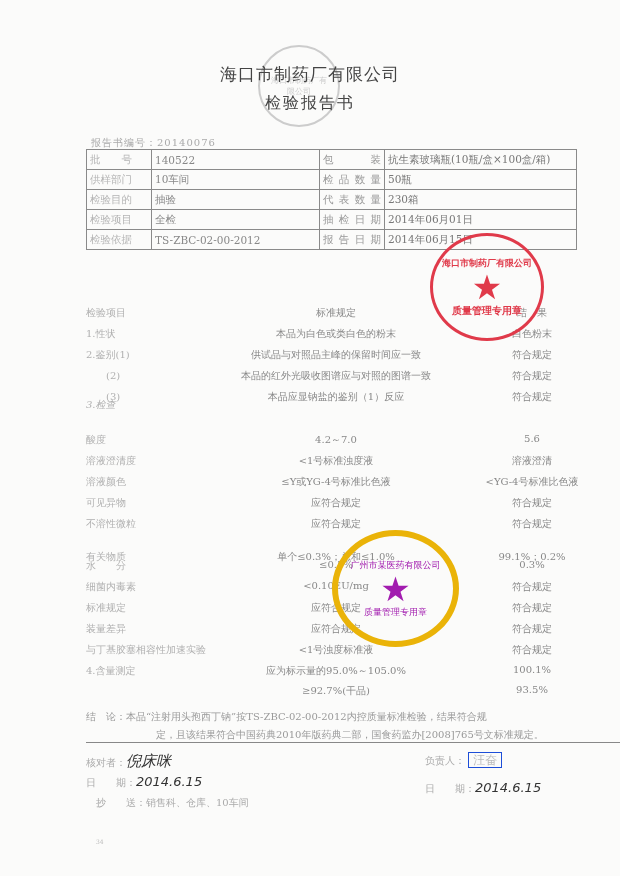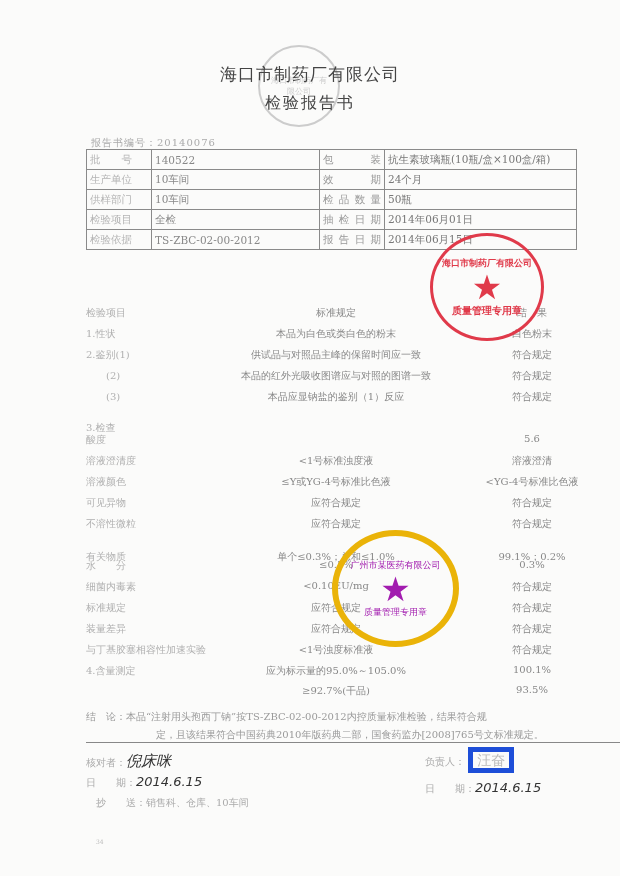--- a/index.html
+++ b/index.html
@@ -34,21 +34,21 @@
   .stamp {
     position: absolute; border-radius: 50%; display: flex; align-items: center; justify-content: center;
     flex-direction: column; text-align: center;
   }
   .stamp-red { border: 3px solid #e03a4a; color: #e03a4a; }
   .stamp-faint-red { border: 6px solid #eab308; color: #a21caf; }
   .stamp-gray { border: 2px solid #ccc; color: #ccc; }
   .star { font-size: 34px; line-height: 34px; }
   .stamp-text-top { font-size: 11px; font-weight: bold; }
   .stamp-text-bot { font-size: 12px; font-weight: bold; }
-  .respbox { border: 5px solid #1d4ed8; padding: 0 4px; font-size: 14px; color: #bbb; }
+  .respbox { border: 1px solid #1d4ed8; padding: 0 4px; font-size: 12px; color: #bbb; }
 </style>
 </head>
 <body>
 
 <div class="stamp stamp-gray" style="left:258px;top:45px;width:78px;height:78px;">
   <span style="font-size:8px;width:60px;">海口市制药厂有限公司</span>
 </div>
 
 <div class="abs title t1">海口市制药厂有限公司</div>
 <div class="abs title t2">检验报告书</div>
@@ -59,32 +59,32 @@
 
 <table class="info">
   <tbody>
     <tr>
         <td class="lbl">批　　号</td>
         <td class="val">140522</td>
         <td class="lbl2">包　　装</td>
         <td class="val2">抗生素玻璃瓶(10瓶/盒×100盒/箱)</td>
       </tr>
     <tr>
-        <td class="lbl">生产单位</td>
-        <td class="val">10车间</td>
-        <td class="lbl2">效　　期</td>
-        <td class="val2">24个月</td>
-      </tr>
-    <tr>
         <td class="lbl">供样部门</td>
         <td class="val">10车间</td>
         <td class="lbl2">检品数量</td>
         <td class="val2">50瓶</td>
       </tr>
     <tr>
+        <td class="lbl">检验目的</td>
+        <td class="val">抽验</td>
+        <td class="lbl2">代表数量</td>
+        <td class="val2">230箱</td>
+      </tr>
+    <tr>
         <td class="lbl">检验项目</td>
         <td class="val">全检</td>
         <td class="lbl2">抽检日期</td>
         <td class="val2">2014年06月01日</td>
       </tr>
     <tr>
         <td class="lbl">检验依据</td>
         <td class="val">TS-ZBC-02-00-2012</td>
         <td class="lbl2">报告日期</td>
         <td class="val2">2014年06月15日</td>
@@ -111,27 +111,28 @@
 <div class="row" style="top:369px;">
     <span class="item">　　(2)</span>
     <span class="std">本品的红外光吸收图谱应与对照的图谱一致</span>
     <span class="res">符合规定</span>
   </div>
 <div class="row" style="top:390px;">
     <span class="item">　　(3)</span>
     <span class="std">本品应显钠盐的鉴别（1）反应</span>
     <span class="res">符合规定</span>
   </div>
-<div class="row" style="top:421px;">
+<div class="row" style="top:398px;font-style:italic;">
     <span class="item">3.检查</span>
     <span class="std"></span>
     <span class="res"></span>
   </div>
 <div class="row" style="top:433px;">
     <span class="item">酸度</span>
+    <span class="std">4.2～7.0</span>
     <span class="res">5.6</span>
   </div>
 <div class="row" style="top:454px;">
     <span class="item">溶液澄清度</span>
     <span class="std">&lt;1号标准浊度液</span>
     <span class="res">溶液澄清</span>
   </div>
 <div class="row" style="top:475px;">
     <span class="item">溶液颜色</span>
     <span class="std">≤Y或YG-4号标准比色液</span>

